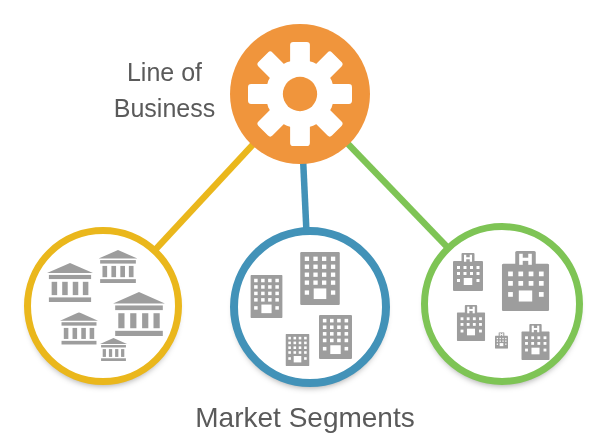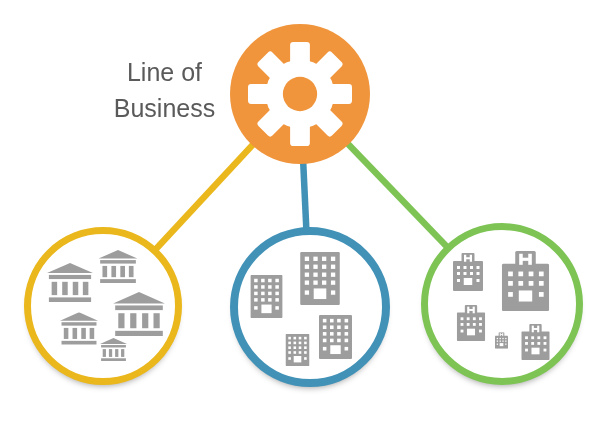--- a/index.html
+++ b/index.html
@@ -182,14 +182,15 @@
         <use href="#sym-hospital"></use>
       </svg>
     <svg class="seg-icon" style="left:67px;top:102px" width="13" height="17" viewBox="0 0 60 76">
         <use href="#sym-hospital"></use>
       </svg>
     <svg class="seg-icon" style="left:92px;top:94px" width="31" height="36" viewBox="0 0 60 76">
         <use href="#sym-hospital"></use>
       </svg>
   </div>
 
+  <div class="caption">Market Segments</div>
 
 </div>
 
 </body></html>

